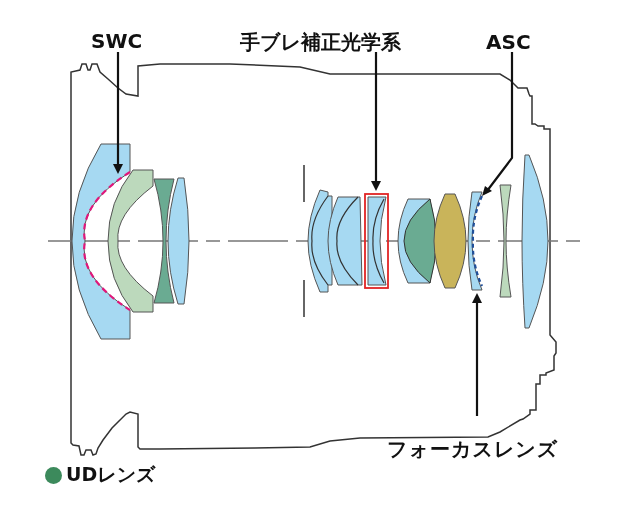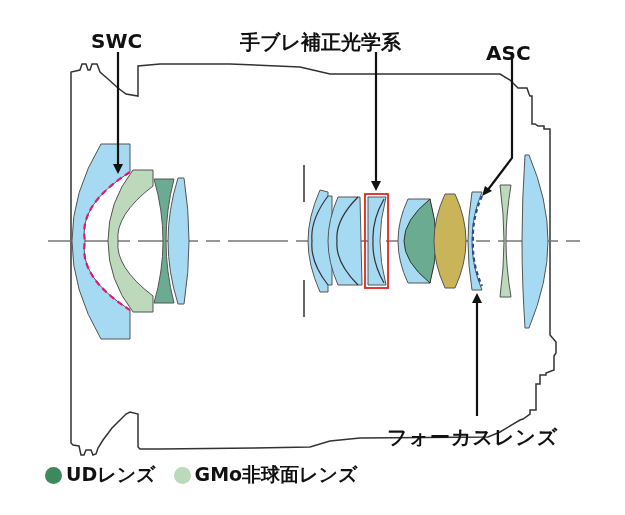--- a/index.html
+++ b/index.html
@@ -1,22 +1,22 @@
 <!DOCTYPE html>
 <html><head>
   <meta charset="utf-8">
   <style>
     html, body { margin: 0; padding: 0; background: #ffffff; }
     body { width: 625px; height: 515px; position: relative; overflow: hidden; font-family: "DejaVu Sans", sans-serif; }
     #diagram { position: absolute; left: 0; top: 0; width: 625px; height: 515px; }
     .label { position: absolute; font-weight: bold; color: #111; font-size: 20px; white-space: nowrap; letter-spacing: 0px; }
     #label-swc { left: 91px; top: 29px; }
     #label-ois { left: 240px; top: 29px; }
-    #label-asc { left: 486px; top: 41px; }
-    #label-focus { left: 387px; top: 424px; letter-spacing: 1px; }
+    #label-asc { left: 486px; top: 30px; }
+    #label-focus { left: 387px; top: 436px; letter-spacing: 1px; }
     .legend { position: absolute; top: 462px; left: 45px; display: flex; font-weight: bold; font-size: 19px; color: #111; }
     .legend-item { display: flex; align-items: center; margin-right: 18px; }
     .legend-dot { width: 17px; height: 17px; border-radius: 50%; margin-right: 4px; display: inline-block; }
   </style>
 </head>
 <body>
 
 <svg id="diagram" viewBox="0 0 625 515" xmlns="http://www.w3.org/2000/svg">
 
   <path d="M71,75 L71,72 L80,70 L82,64 L86,64 L88,70 L90,70 L92,64 L97,64 L100,72 L108,79 L118,88 L126,94 L138,96 L138,66 L160,64 L230,64 L300,67 L330,74 L500,74 L510,80 L518,88 L527,88 L529,94 L530,96 L532,96 L532,124 L535,124 L538,126 L544,126 L544,129 L550,129 L550,335 L556,342 L556,353 L554,356 L554,370 L546,373 L546,375 L540,375 L540,384 L536,384 L536,410 L530,410 L530,414 L523,419 L520,420 L500,432 L488,437 L360,438 L330,441 L310,447 L255,448 L160,449 L140,449 L138,447 L138,414 L130,412 L126,414 L112,428 L106,436 L103,440 L98,448 L96,454 L93,455 L91,450 L86,450 L84,455 L81,455 L79,446 L73,445 L71,443 Z" fill="none" stroke="#333" stroke-width="1.5"></path>
@@ -73,17 +73,13 @@
 <div class="label" id="label-swc">SWC</div>
 <div class="label" id="label-ois">手ブレ補正光学系</div>
 <div class="label" id="label-asc">ASC</div>
 <div class="label" id="label-focus">フォーカスレンズ</div>
 
 <div class="legend">
   <div class="legend-item">
     <span class="legend-dot" style="background:#3c8a5c"></span>
     <span>UDレンズ</span>
   </div>
-  <div class="legend-item">
-    <span class="legend-dot" style="background:#bcd9bc"></span>
-    <span>GMo非球面レンズ</span>
-  </div>
 </div>
 
 </body></html>

